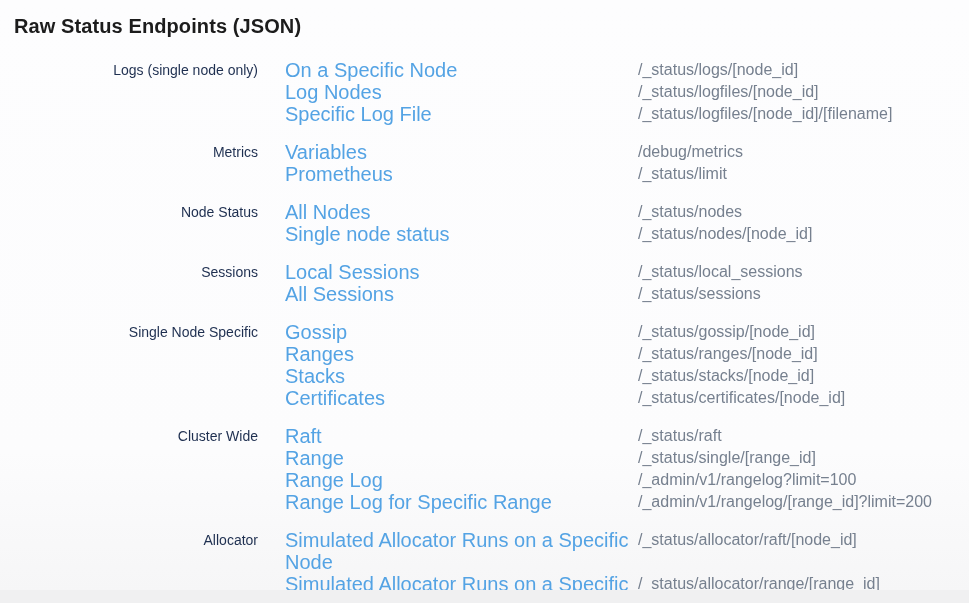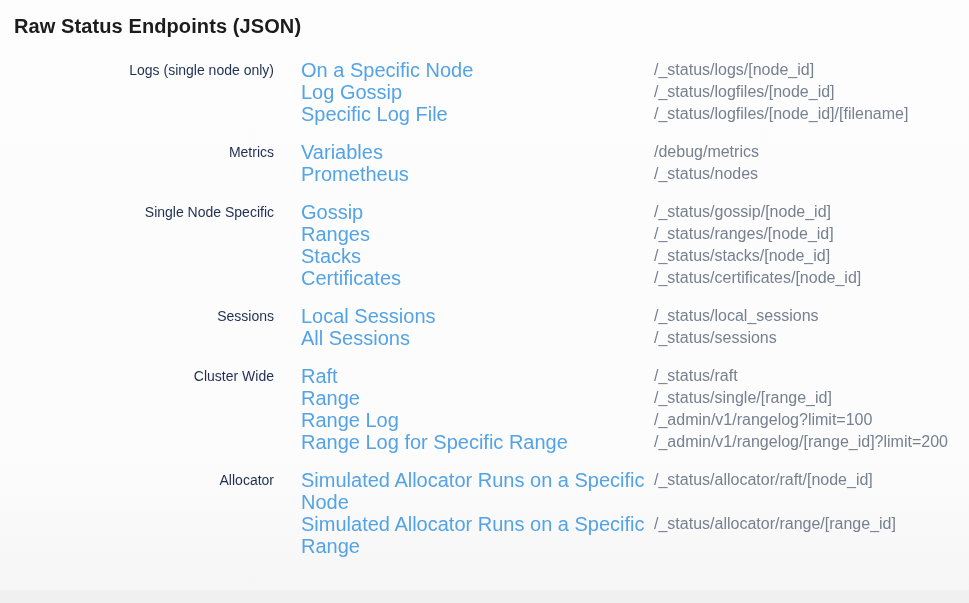--- a/index.html
+++ b/index.html
@@ -23,21 +23,20 @@
     letter-spacing: 0.1px;
     color: #1c1c1c;
   }
   .sections {
     margin-top: 20px;
   }
   .section {
     display: grid;
     grid-template-columns: 285px 353px 1fr;
     margin-bottom: 16px;
-    margin-left: 16px;
   }
   .cat {
     grid-column: 1;
     grid-row: 1;
     text-align: right;
     padding-right: 27px;
     font-size: 14px;
     line-height: 22px;
     font-weight: 400;
     color: #1e2f50;
@@ -75,44 +74,71 @@
   <div class="sections" id="sections">
   <div class="section">
     <div class="cat">Logs (single node only)</div>
 
   <div class="row">
     <a class="link" href="#">On a Specific Node</a>
     <div class="url">/_status/logs/[node_id]</div>
   </div>
 
   <div class="row">
-    <a class="link" href="#">Log Gossip</a>
+    <a class="link" href="#">Log Nodes</a>
     <div class="url">/_status/logfiles/[node_id]</div>
   </div>
 
   <div class="row">
     <a class="link" href="#">Specific Log File</a>
     <div class="url">/_status/logfiles/[node_id]/[filename]</div>
   </div>
 </div>
 
   <div class="section">
     <div class="cat">Metrics</div>
 
   <div class="row">
     <a class="link" href="#">Variables</a>
     <div class="url">/debug/metrics</div>
   </div>
 
   <div class="row">
     <a class="link" href="#">Prometheus</a>
+    <div class="url">/_status/limit</div>
+  </div>
+</div>
+
+  <div class="section">
+    <div class="cat">Node Status</div>
+
+  <div class="row">
+    <a class="link" href="#">All Nodes</a>
     <div class="url">/_status/nodes</div>
   </div>
-</div>
-
+
+  <div class="row">
+    <a class="link" href="#">Single node status</a>
+    <div class="url">/_status/nodes/[node_id]</div>
+  </div>
+</div>
+
+  <div class="section">
+    <div class="cat">Sessions</div>
+
+  <div class="row">
+    <a class="link" href="#">Local Sessions</a>
+    <div class="url">/_status/local_sessions</div>
+  </div>
+
+  <div class="row">
+    <a class="link" href="#">All Sessions</a>
+    <div class="url">/_status/sessions</div>
+  </div>
+</div>
 
   <div class="section">
     <div class="cat">Single Node Specific</div>
 
   <div class="row">
     <a class="link" href="#">Gossip</a>
     <div class="url">/_status/gossip/[node_id]</div>
   </div>
 
   <div class="row">
@@ -125,34 +151,20 @@
     <div class="url">/_status/stacks/[node_id]</div>
   </div>
 
   <div class="row">
     <a class="link" href="#">Certificates</a>
     <div class="url">/_status/certificates/[node_id]</div>
   </div>
 </div>
 
   <div class="section">
-    <div class="cat">Sessions</div>
-
-  <div class="row">
-    <a class="link" href="#">Local Sessions</a>
-    <div class="url">/_status/local_sessions</div>
-  </div>
-
-  <div class="row">
-    <a class="link" href="#">All Sessions</a>
-    <div class="url">/_status/sessions</div>
-  </div>
-</div>
-
-  <div class="section">
     <div class="cat">Cluster Wide</div>
 
   <div class="row">
     <a class="link" href="#">Raft</a>
     <div class="url">/_status/raft</div>
   </div>
 
   <div class="row">
     <a class="link" href="#">Range</a>
     <div class="url">/_status/single/[range_id]</div>

